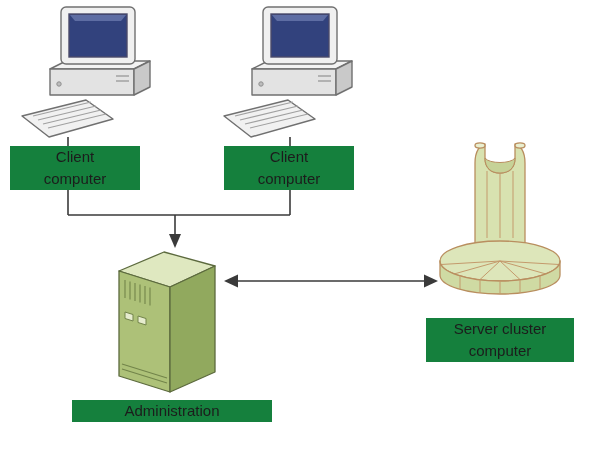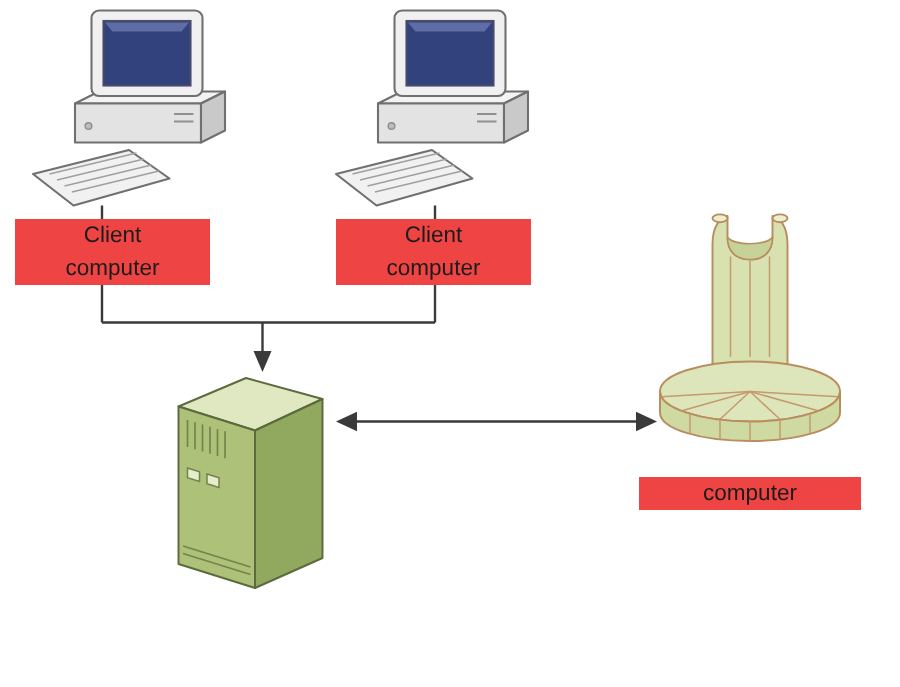--- a/index.html
+++ b/index.html
@@ -10,21 +10,21 @@
     font-family:"Liberation Sans", sans-serif;
     overflow:hidden;
   }
   .node-icon{position:absolute;}
   .node-label{
     position:absolute;
     text-align:center;
     font-size:15px;
     line-height:22px;
     color:#1c1c1c;
-    background:#ef4444;
+    background:#15803d;
   }
   .connectors{position:absolute;left:0;top:0;}
 </style>
 </head>
 <body>
 
 <div class="canvas">
 
   <svg class="connectors" width="600" height="458">
     <g stroke="#3a3a3a" stroke-width="1.6" fill="none">
@@ -154,19 +154,21 @@
     <div>Client</div>
     <div>computer</div>
   </div>
 
   <div class="node-label" style="left:224px;top:146px;width:130px;">
     <div>Client</div>
     <div>computer</div>
   </div>
 
   <div class="node-label" style="left:72px;top:400px;width:200px;">
+    <div>Administration</div>
   </div>
 
   <div class="node-label" style="left:426px;top:318px;width:148px;">
+    <div>Server cluster</div>
     <div>computer</div>
   </div>
 
 </div>
 
 </body></html>

